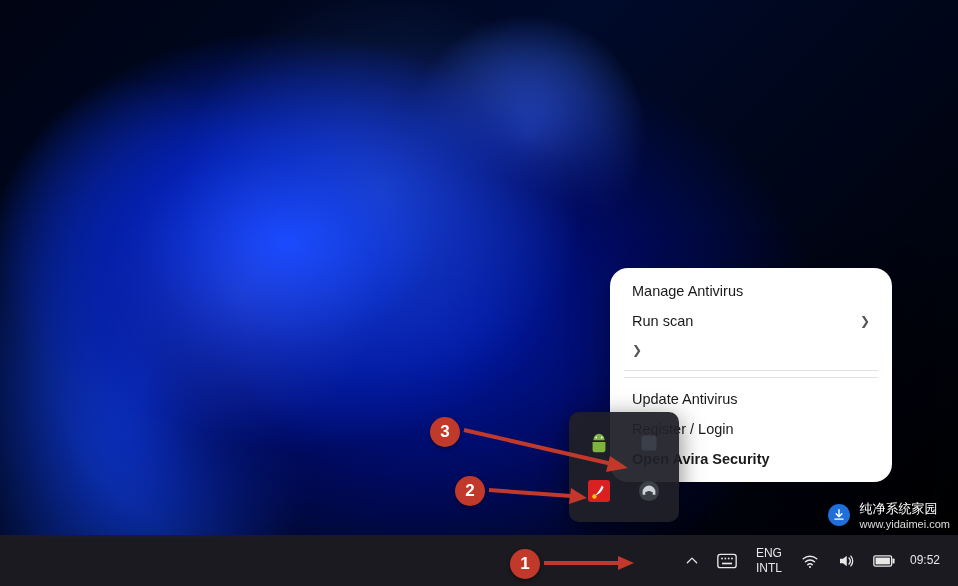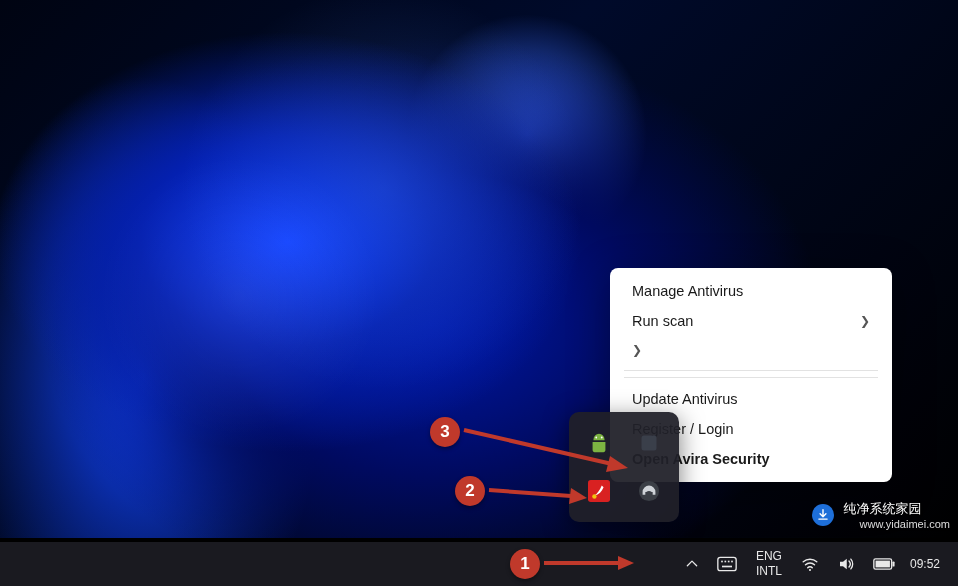--- a/index.html
+++ b/index.html
@@ -18,21 +18,21 @@
   }
   .wallpaper::before {
     content: ""; position: absolute; inset: 0;
     background:
       radial-gradient(circle at 25% 55%, rgba(255,255,255,0.08) 0%, transparent 18%),
       radial-gradient(circle at 40% 35%, rgba(80,140,255,0.25) 0%, transparent 30%);
   }
 
   
   .taskbar {
-    position: absolute; left: 0; right: 0; bottom: 0; height: 44px;
+    position: absolute; left: 0; right: 0; bottom: 0; height: 51px;
     background: rgba(28,28,35,0.92);
     display: flex; align-items: center; justify-content: flex-end;
     padding: 0 8px;
     color: #e8e8e8;
     font-size: 12px;
   }
   .tb-item { display: flex; align-items: center; justify-content: center; height: 48px; padding: 0 9px; }
   .tb-item svg { display: block; }
   .lang { flex-direction: column; line-height: 1.25; font-size: 12px; text-align: left; padding: 0 10px; }
   .clock { line-height: 1.25; font-size: 12px; padding: 0 10px 0 6px; }
@@ -52,21 +52,21 @@
     box-shadow: 0 6px 24px rgba(0,0,0,0.5);
   }
   .tray-ic { display:flex; align-items:center; justify-content:center; border-radius:4px; }
 
   
   .ctx-menu {
     position: absolute;
     left: 610px; top: 268px;
     width: 282px;
     background: #fff;
-    border-radius: 8px;
+    border-radius: 18px;
     box-shadow: 0 10px 40px rgba(0,0,0,0.35);
     padding: 8px 0;
     color: #1a1a1a;
     font-size: 14.5px;
   }
   .ctx-item {
     display: flex; align-items: center; justify-content: space-between;
     padding: 7px 22px;
     cursor: default;
   }
@@ -91,21 +91,21 @@
   .watermark {
     position: absolute; right: 8px; bottom: 56px;
     display: flex; align-items: center; gap: 10px;
     color: #fff; font-size: 13px;
     text-shadow: 0 1px 2px rgba(0,0,0,0.6);
   }
   .wm-logo {
     width: 22px; height: 22px; border-radius: 50%;
     background: #1e6fd9; display:flex; align-items:center; justify-content:center;
   }
-  .wm-url { font-size: 11px; opacity: 0.85; display:block;margin-left:16px; }
+  .wm-url { font-size: 11px; opacity: 0.85; display:block; }
 </style>
 </head>
 <body>
 
 <div class="wallpaper"></div>
 
 <div class="ctx-menu">
   <div class="ctx-item">
     <span>Manage Antivirus</span>
   </div>

